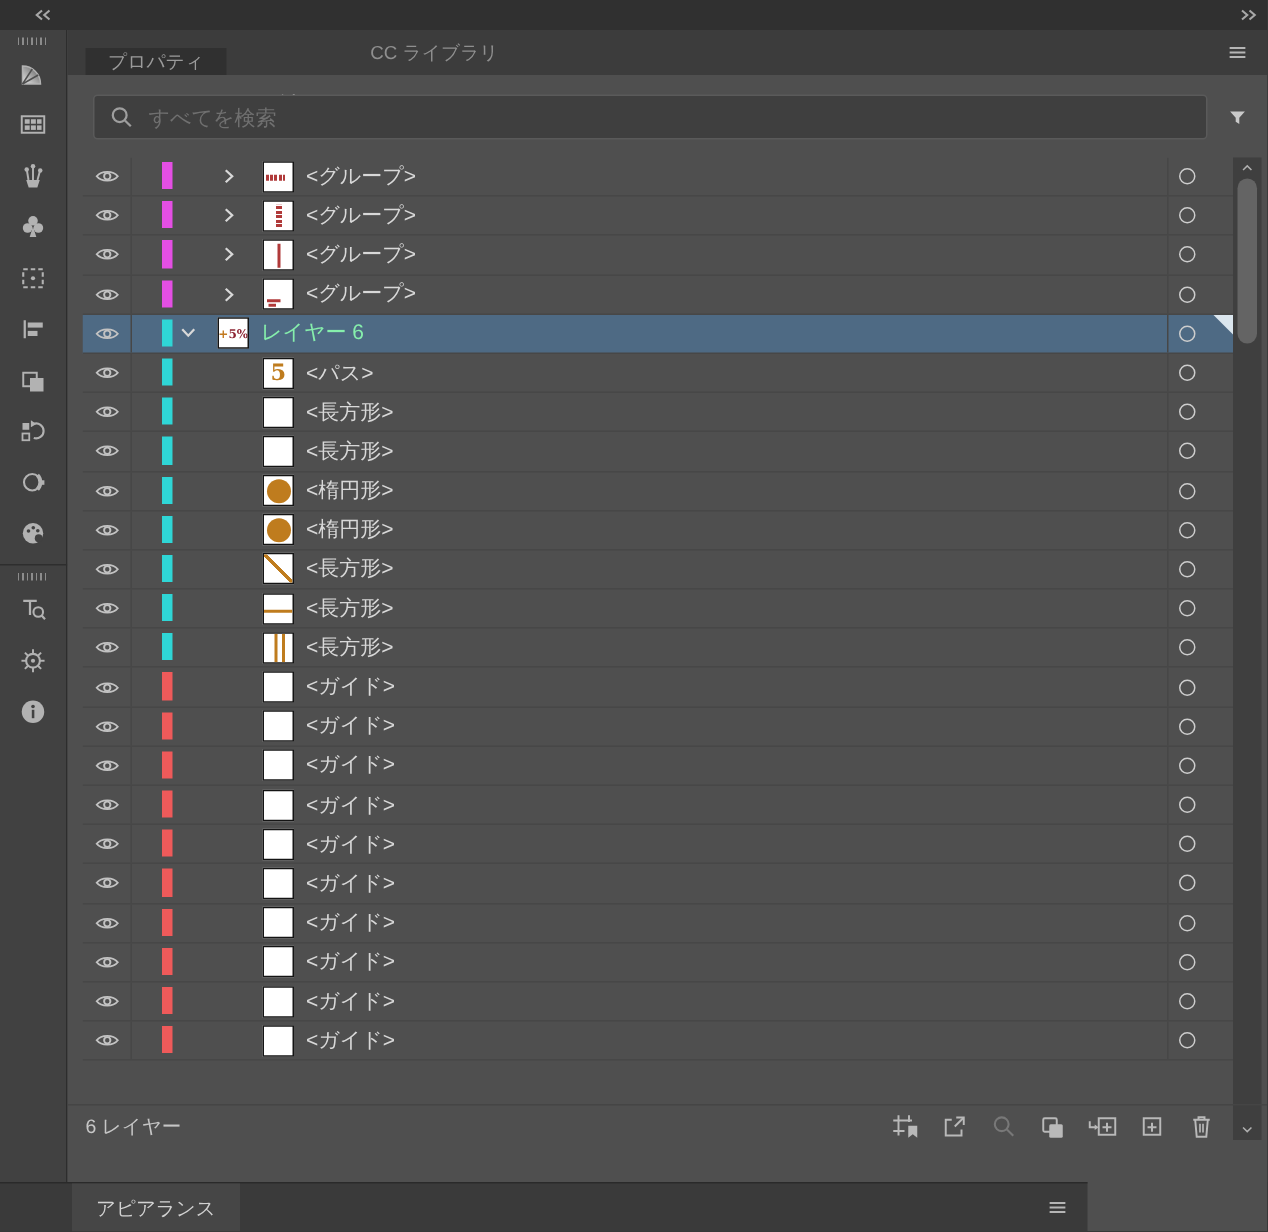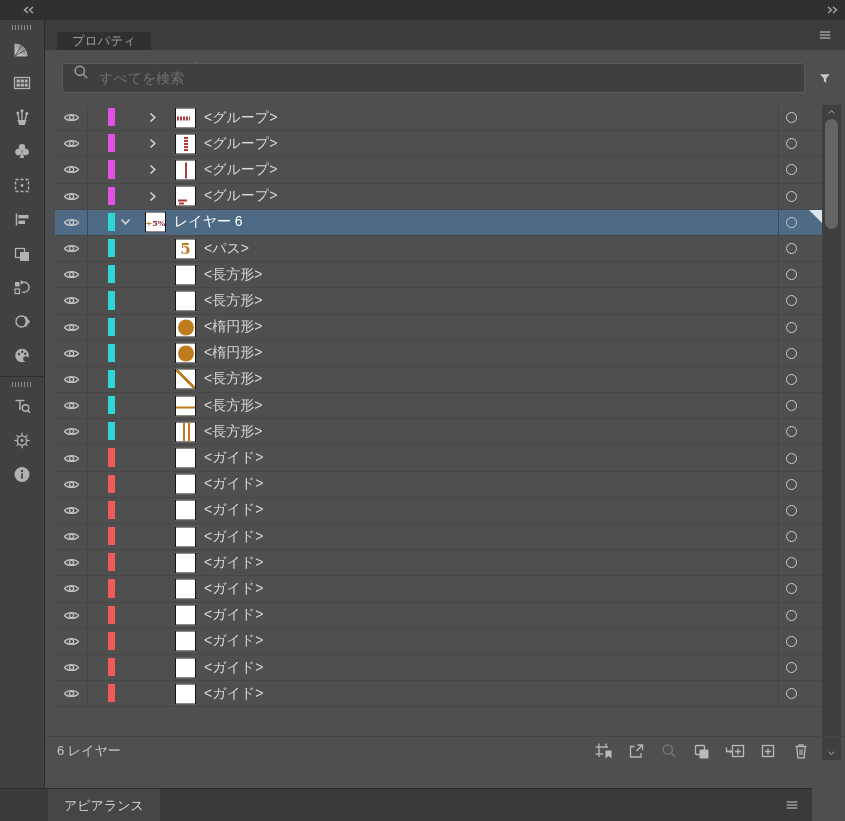--- a/index.html
+++ b/index.html
@@ -21,21 +21,21 @@
 
   
   .panel{position:absolute;left:45px;top:20px;width:800px;height:768px;background:#4f4f4f;}
   .tabbar{position:absolute;left:0;top:0;width:800px;height:30px;background:#3c3c3c;display:flex;align-items:stretch;}
   .tab{display:flex;align-items:center;padding:0 15px;font-size:12.5px;color:#9b9b9b;cursor:pointer;white-space:nowrap;}
   .tab.t-first{margin-left:12px;background:#303030;margin-top:12px;}
   .tab.t-active{background:#4f4f4f;color:#d9d9d9;margin-top:48px;}
   .tab.t-plain{color:#8f8f8f;}
   .panel-menu-btn{position:absolute;right:8px;top:0;height:30px;width:24px;display:flex;align-items:center;justify-content:center;background:none;border:none;cursor:pointer;}
 
-  .search-box{position:absolute;left:17px;top:43px;width:743px;height:30px;background:#3f3f3f;border:1px solid #5a5a5a;border-radius:3px;display:flex;}
+  .search-box{position:absolute;left:17px;top:43px;width:743px;height:30px;background:#3f3f3f;border:1px solid #5a5a5a;border-radius:3px;display:flex;align-items:center;}
   .search-box svg{margin-left:10px;flex:none;}
   .search-input{flex:1;margin-left:8px;background:transparent;border:none;outline:none;color:#dddddd;font-size:14px;font-family:inherit;}
   .search-input::placeholder{color:#707070;}
   .filter-btn{position:absolute;left:768px;top:47px;width:24px;height:22px;background:none;border:none;display:flex;align-items:center;justify-content:center;cursor:pointer;}
 
   
   .list{position:absolute;left:10px;top:85px;width:767px;height:655px;overflow:hidden;}
   .row{position:relative;height:26.2px;border-bottom:1px solid #474747;cursor:pointer;}
   .row.selected{background:var(--sel,#4e6a84);}
   .cell-eye{position:absolute;left:0;top:0;bottom:0;width:33px;border-right:1px solid #474747;display:flex;align-items:center;justify-content:center;}
@@ -43,21 +43,21 @@
   .chevron{position:absolute;top:50%;transform:translateY(-50%);width:12px;height:12px;display:flex;align-items:center;justify-content:center;}
   .row.d0 .chevron{left:64px;} .row.d1 .chevron{left:92px;}
   .chevron svg{display:none;}
   .row.has-cd .chevron svg.cd{display:block;}
   .row.has-cr .chevron svg.cr{display:block;}
   .thumb{position:absolute;top:50%;transform:translateY(-50%);width:21px;height:21px;background:#ffffff;border:1px solid #141414;display:flex;align-items:center;justify-content:center;overflow:hidden;}
   .row.d0 .thumb{left:90px;} .row.d1 .thumb{left:120px;}
   .thumb-inner{width:100%;height:100%;display:flex;align-items:center;justify-content:center;background-repeat:no-repeat;font-family:"DejaVu Serif","Liberation Serif",serif;}
   .label{position:absolute;top:50%;transform:translateY(-50%);font-size:14px;color:#d8d8d8;white-space:nowrap;}
   .row.d0 .label{left:119px;} .row.d1 .label{left:149px;}
-  .row.selected .label{color:#ffffff;}
+  .row.selected .label{color:#86efac;}
   .cell-target{position:absolute;right:0;top:0;bottom:0;width:44px;border-left:1px solid #474747;display:flex;align-items:center;}
   .ring{width:11px;height:11px;border:1.5px solid #cdcdcd;border-radius:50%;margin-left:7px;}
   .sel-tri{display:none;position:absolute;right:0;top:0;width:0;height:0;border-top:13px solid var(--tri,#dbe6ee);border-left:13px solid rgba(0,0,0,0);}
   .row.selected .sel-tri{display:block;}
 
   
   .thumb-layer5 .thumb-inner{background-image:linear-gradient(#a63434,#a63434),linear-gradient(#a63434,#a63434),linear-gradient(#a63434,#a63434);background-size:6px 2px,2px 7px,5px 2px;background-position:1px 1px,15px 2px,2px 15px;}
   .thumb-group-h-text .thumb-inner{background-image:repeating-linear-gradient(90deg,#b03a3a 0 2px,rgba(0,0,0,0) 2px 3px);background-size:13px 4px;background-position:1px 8px;}
   .thumb-group-v-text .thumb-inner{background-image:repeating-linear-gradient(0deg,#b03a3a 0 2px,rgba(0,0,0,0) 2px 3px);background-size:4px 15px;background-position:8px 2px;}
   .thumb-group-v-line .thumb-inner{background-image:linear-gradient(#b03a3a,#b03a3a);background-size:2px 16px;background-position:9px 2px;}
@@ -77,21 +77,21 @@
   .sb-btn.up{top:0;} .sb-btn.down{bottom:0;}
   .sb-thumb{position:absolute;left:3px;top:14px;width:13px;height:110px;background:#646464;border-radius:7px;cursor:pointer;}
 
   
   .statusbar{position:absolute;left:0;top:716px;width:800px;height:28px;display:flex;align-items:center;border-top:1px solid #454545;}
   .status-label{margin-left:12px;font-size:13px;color:#c6c6c6;white-space:nowrap;}
   .footer-icons{margin-left:auto;margin-right:34px;display:flex;align-items:center;gap:13px;}
   .f-btn{width:20px;height:20px;background:none;border:none;padding:0;display:flex;align-items:center;justify-content:center;cursor:pointer;}
 
   
-  .bottom-dock{position:absolute;left:0;top:788px;width:812px;height:33px;background:#3a3a3a;border-top:1px solid #2a2a2a;}
+  .bottom-dock{position:absolute;left:0;top:788px;width:725px;height:33px;background:#3a3a3a;border-top:1px solid #2a2a2a;}
   .bottom-tab{position:absolute;left:48px;top:0;height:33px;padding:0 16px;background:#464646;color:#d2d2d2;font-size:13px;display:flex;align-items:center;cursor:pointer;white-space:nowrap;}
   .bottom-menu-btn{position:absolute;right:8px;top:6px;width:24px;height:20px;background:none;border:none;display:flex;align-items:center;justify-content:center;cursor:pointer;}
 </style>
 </head>
 <body>
 
 <div id="app">
 
   <div class="top-strip">
     <div class="collapse-btn left">
@@ -232,20 +232,21 @@
           </svg>
       </button>
     </div>
   </aside>
 
   <section class="panel">
 
     <div class="tabbar">
       <div class="tab t-first">プロパティ</div>
       <div class="tab t-active">レイヤー</div>
+      <div class="tab t-plain">CC ライブラリ</div>
       <button class="panel-menu-btn">
         <svg width="16" height="12" viewBox="0 0 16 12">
             <g stroke="#b5b5b5" stroke-width="1.6">
               <path d="M1 2 H15"></path>
               <path d="M1 6 H15"></path>
               <path d="M1 10 H15"></path>
             </g>
           </svg>
       </button>
     </div>

